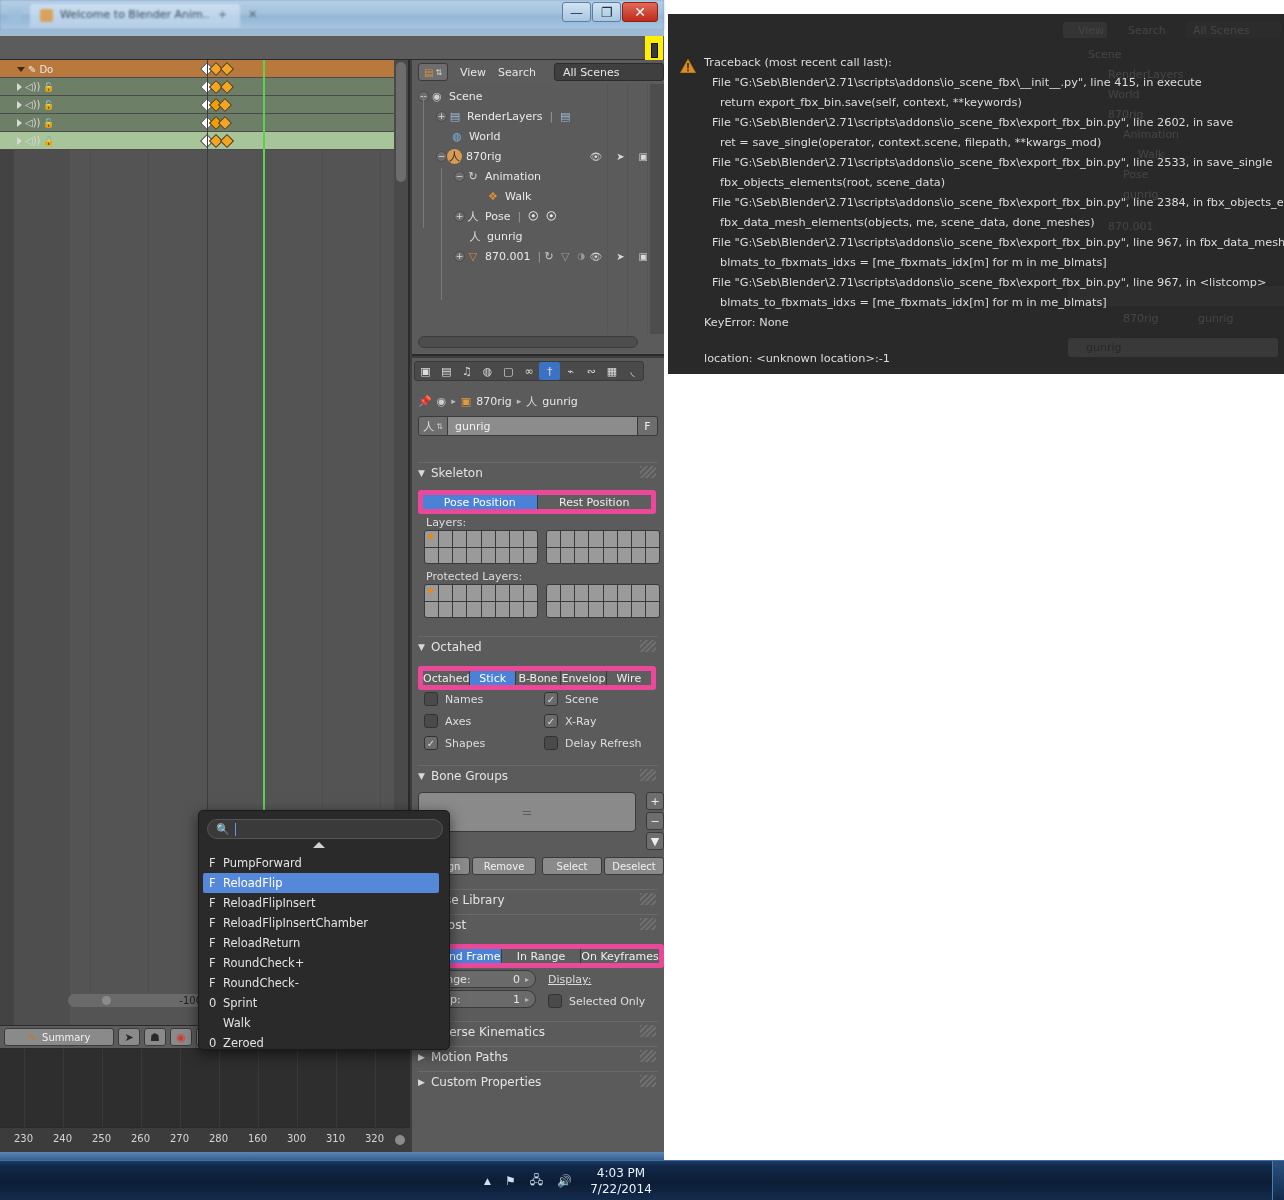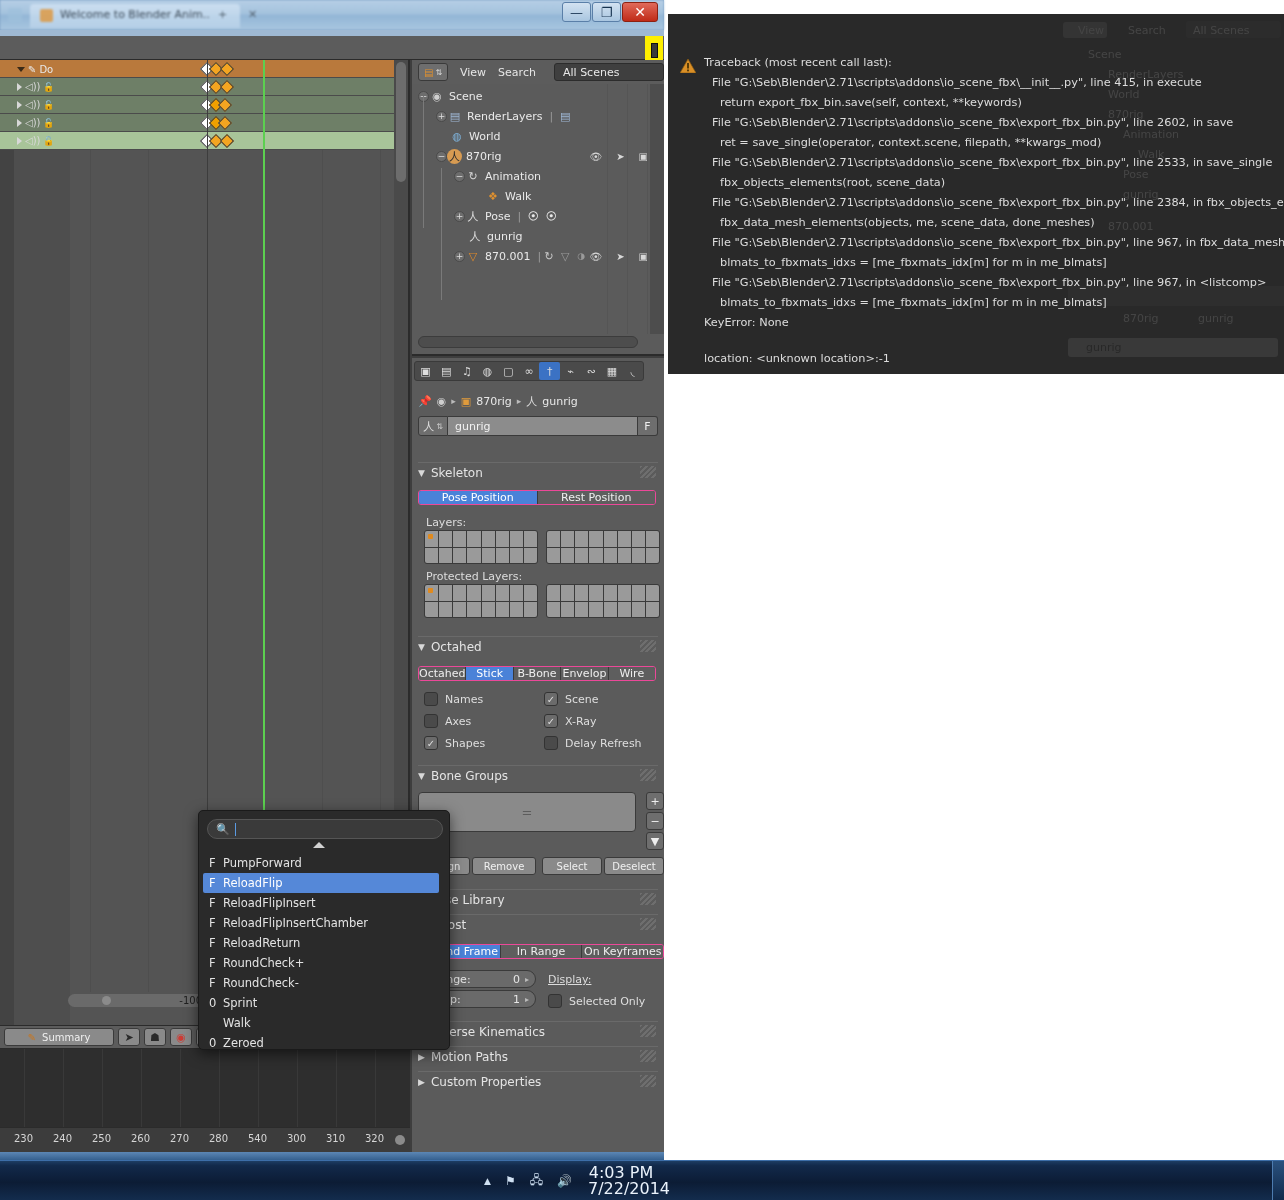--- a/index.html
+++ b/index.html
@@ -257,22 +257,22 @@
     display: flex; align-items: center; gap: 6px;
     color: #e4e4e4; font-size: 12px;
     border-top: 1px solid #6a6a6a;
   }
   .panel-head .arr { font-size: 9px; color: #d8d8d8; }
   .panel-grip {
     position: absolute; right: 2px; top: 3px; width: 16px; height: 12px;
     background: repeating-linear-gradient(135deg, #6e6e6e 0 2px, transparent 2px 4px);
   }
   .seg {
-    display: flex; height: 15px; border-radius: 3px; overflow: hidden;
-    border: 1px solid #ec4899;
+    display: flex; height: 24px; border-radius: 3px; overflow: hidden;
+    border: 5px solid #ec4899;
   }
   .seg > div {
     flex: 1; display: flex; align-items: center; justify-content: center;
     font-size: 11px; color: #eee; background: #5e5e5e;
     border-right: 1px solid #3a3a3a;
   }
   .seg > div:last-child { border-right: none; }
   .seg > div.on { background: #4a82d8; color: #fff; }
   .lbl { position: absolute; color: #dcdcdc; font-size: 11px; }
   .layergrid {
@@ -365,21 +365,21 @@
     position: absolute; left: 0; top: 1160px; width: 1284px; height: 40px;
     background: linear-gradient(to bottom, #1d3d63 0%, #12294a 12%, #0c1c35 55%, #132c4d 100%);
     border-top: 1px solid #3d6ea8;
   }
   #tb-tray {
     position: absolute; left: 484px; top: 0; height: 40px;
     display: flex; align-items: center; gap: 14px; color: #cfe0f2; font-size: 12px;
   }
   #tb-clock {
     position: absolute; left: 588px; top: 4px; width: 66px;
-    text-align: center; color: #eaf2fb; font-size: 16px; line-height: 16px;
+    text-align: center; color: #eaf2fb; font-size: 12px; line-height: 16px;
   }
   #tb-showdesk {
     position: absolute; right: 0; top: 0; width: 12px; height: 40px;
     background: linear-gradient(to bottom, #2a517e, #10294a);
     border-left: 1px solid #4d7cb0;
   }
   #desktop-strip {
     position: absolute; left: 0; top: 1152px; width: 664px; height: 8px;
     background: linear-gradient(to bottom, #5c87b5, #35608f);
   }
@@ -522,21 +522,21 @@
         <div class="tl-gv" style="left: 375px;"></div>
       </div>
     <div id="tl-ruler">
       <div id="tl-knob"></div>
     <span class="tl-tick" style="left: 14px;">230</span>
         <span class="tl-tick" style="left: 53px;">240</span>
         <span class="tl-tick" style="left: 92px;">250</span>
         <span class="tl-tick" style="left: 131px;">260</span>
         <span class="tl-tick" style="left: 170px;">270</span>
         <span class="tl-tick" style="left: 209px;">280</span>
-        <span class="tl-tick" style="left: 248px;">540</span>
+        <span class="tl-tick" style="left: 248px;">160</span>
         <span class="tl-tick" style="left: 287px;">300</span>
         <span class="tl-tick" style="left: 326px;">310</span>
         <span class="tl-tick" style="left: 365px;">320</span>
       </div>
   </div>
 
   <div id="outliner">
     <div id="ol-header">
       <div id="ol-mode">
         <span style="font-size:10px;color:#e0912f;">▤</span>

